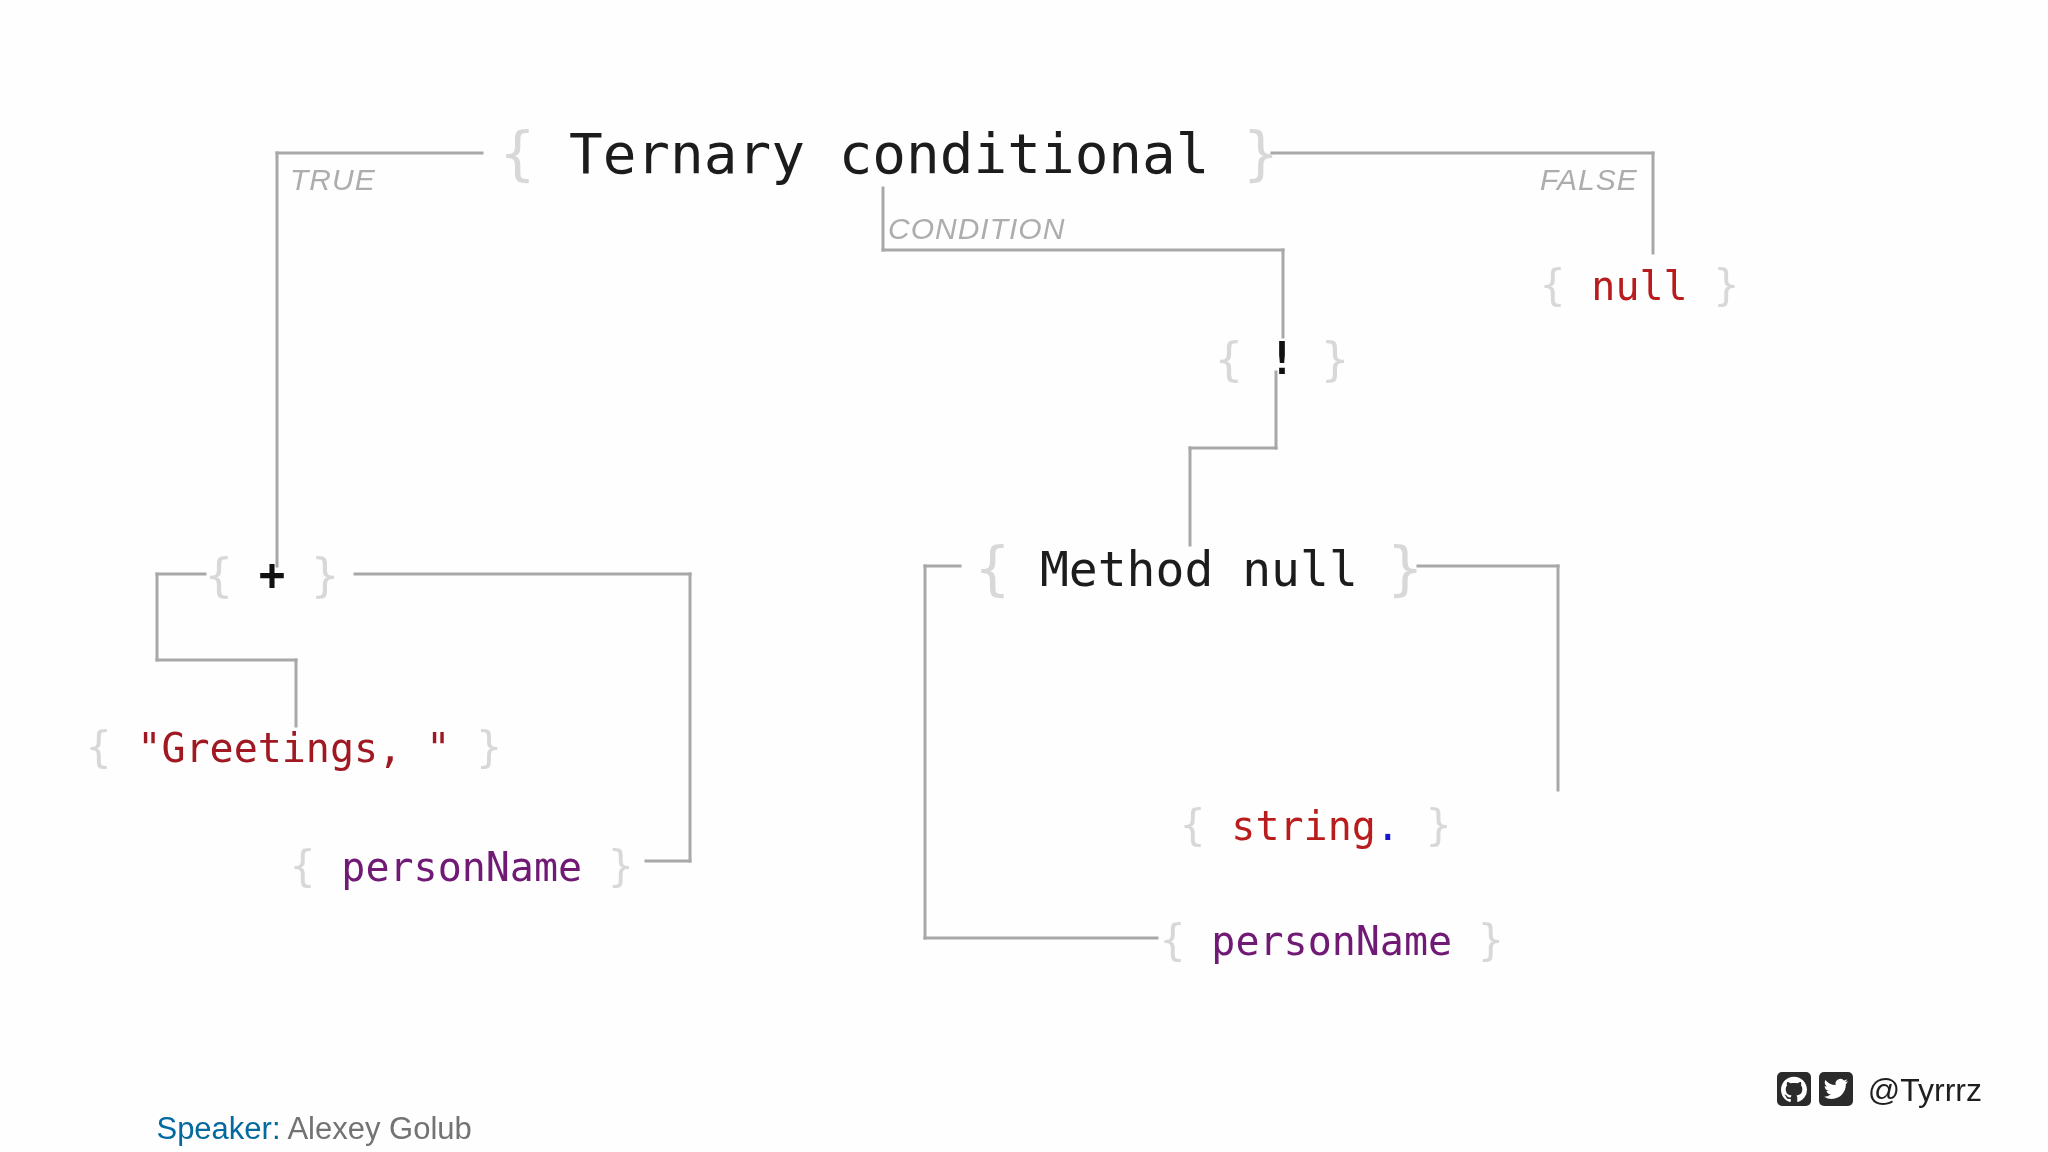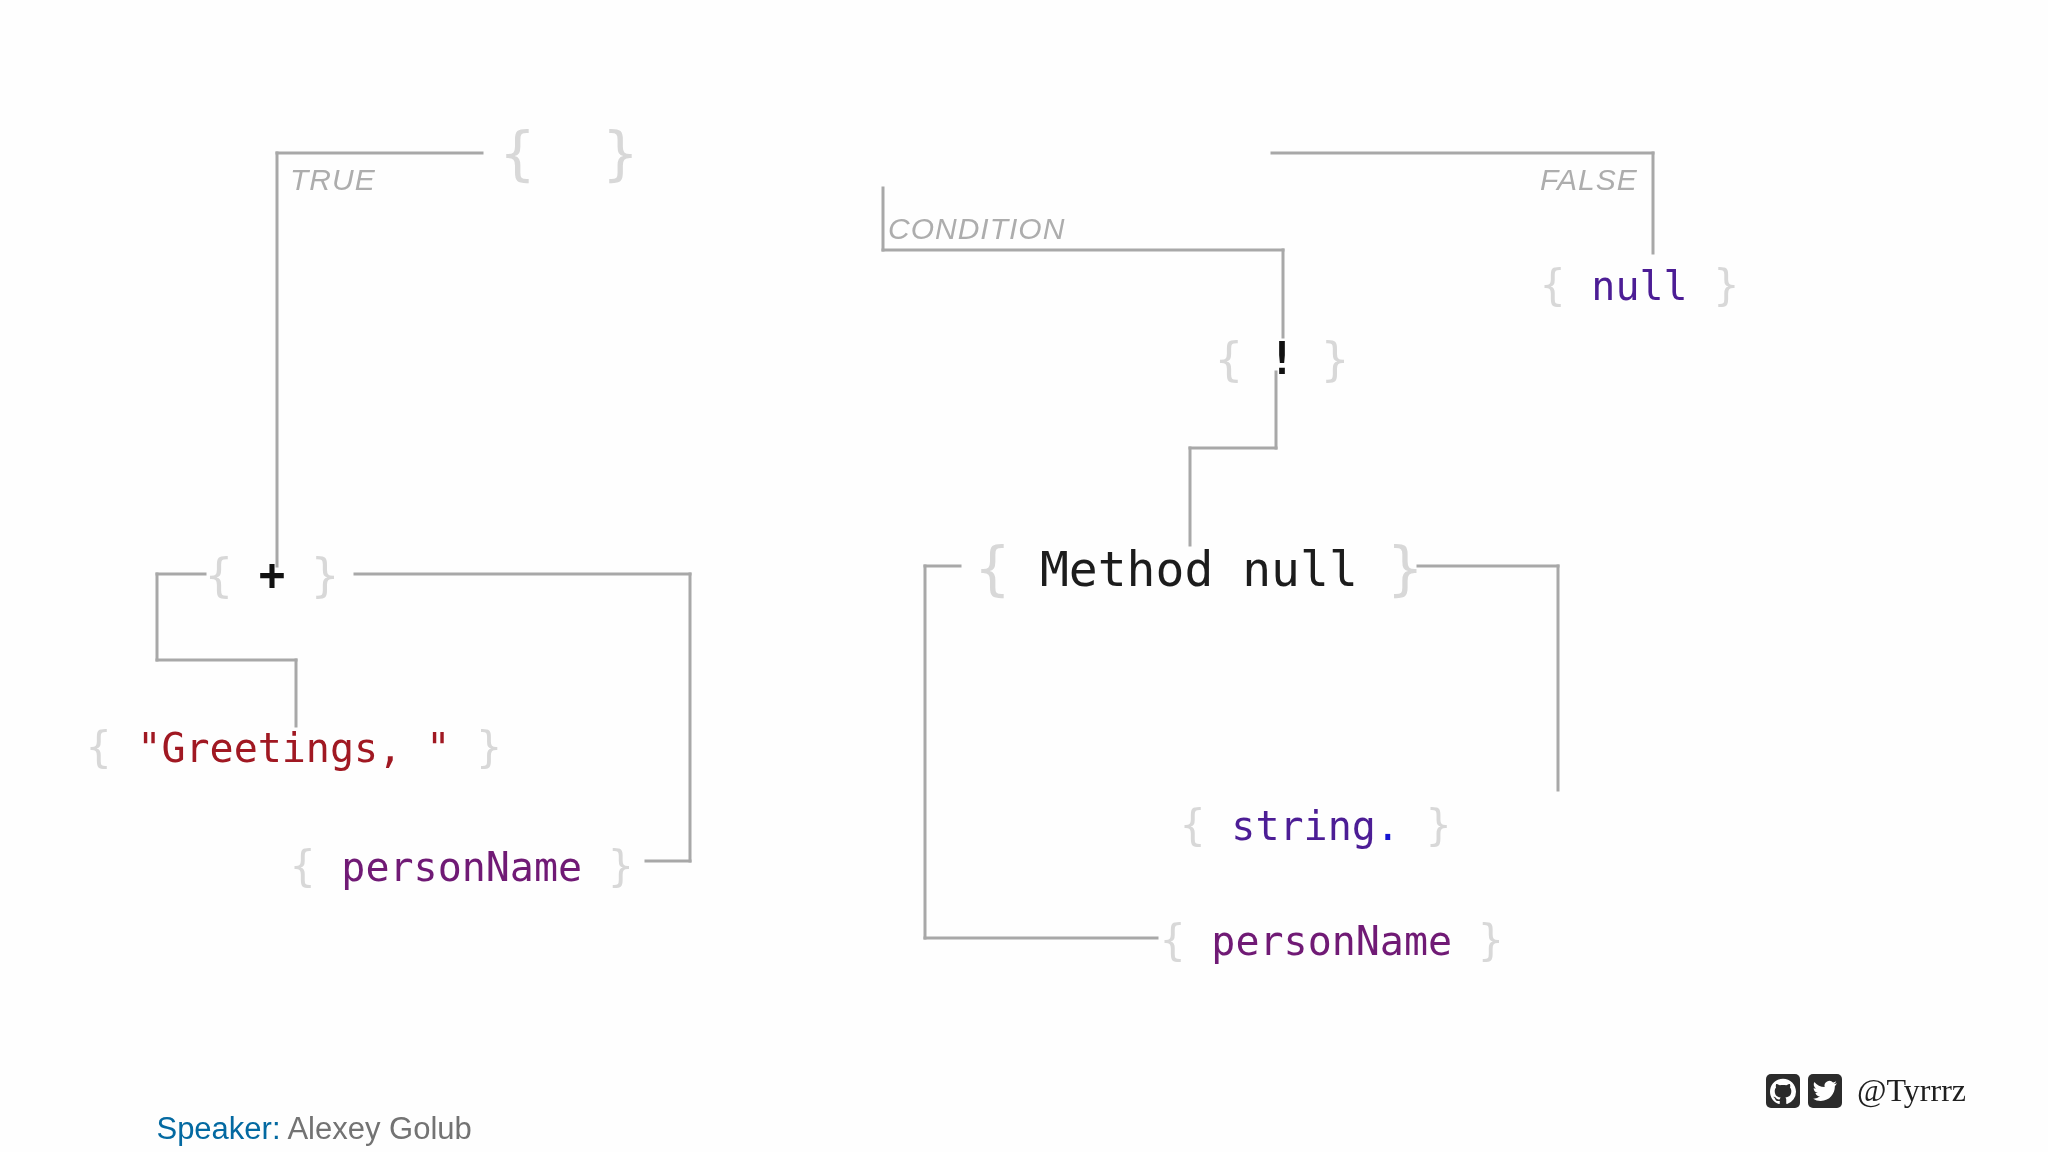--- a/index.html
+++ b/index.html
@@ -52,21 +52,21 @@
   .node-title .brace { font-size: 58px; }
   .node-title .val { color: #1c1c1c; letter-spacing: 0px; }
 
   .node-op { font-size: 44px; }
   .node-op .brace { font-size: 46px; }
   .node-op .val { color: #111111; font-weight: 700; }
 
   .node-code { font-size: 40px; }
   .node-code .brace { font-size: 42px; }
 
-  .kw      { color: #4c1d95; }
+  .kw      { color: #b91c1c; }
   .str     { color: #a01822; }
   .ident   { color: #701a75; }
   .member  { color: #806513; }
   .punct   { color: #1414d2; }
 
   
   .edge-label {
     position: absolute;
     font-family: "Liberation Sans", sans-serif;
     font-style: italic;
@@ -83,26 +83,25 @@
     top: 1075px;
     font-family: "Liberation Sans", sans-serif;
     font-size: 31px;
     white-space: pre;
   }
   #footer-left .lbl  { color: #0369a1; }
   #footer-left .name { color: #737373; }
 
   #footer-right {
     position: absolute;
-    right: 82px;
+    right: 66px;
     top: 1072px;
     display: flex;
-    align-items: center;
     gap: 8px;
-    font-family: Liberation Serif, serif;
+    font-family: Liberation Sans, sans-serif;
   }
   .social-icon {
     width: 34px;
     height: 34px;
     border-radius: 5px;
     background: #2b2b2b;
     display: flex;
     align-items: center;
     justify-content: center;
   }
@@ -154,20 +153,21 @@
 
   <div class="edge-label" style="left:290px; top:163px;">TRUE</div>
 
   <div class="edge-label" style="left:888px; top:212px;">CONDITION</div>
 
   <div class="edge-label" style="left:1540px; top:163px;font-style:italic;">FALSE</div>
 
   <div class="node node-title" style="left:500px; top:125px;">
     <span class="brace">{</span>
     <span class="gap" style="width:34px"></span>
+    <span class="val">Ternary conditional</span>
     <span class="gap" style="width:34px"></span>
     <span class="brace">}</span>
   </div>
 
   <div class="node node-code" style="left:1540px; top:265px;">
     <span class="brace">{</span>
     <span class="gap" style="width:26px"></span>
     <span class="kw">null</span>
     <span class="gap" style="width:26px"></span>
     <span class="brace">}</span>

